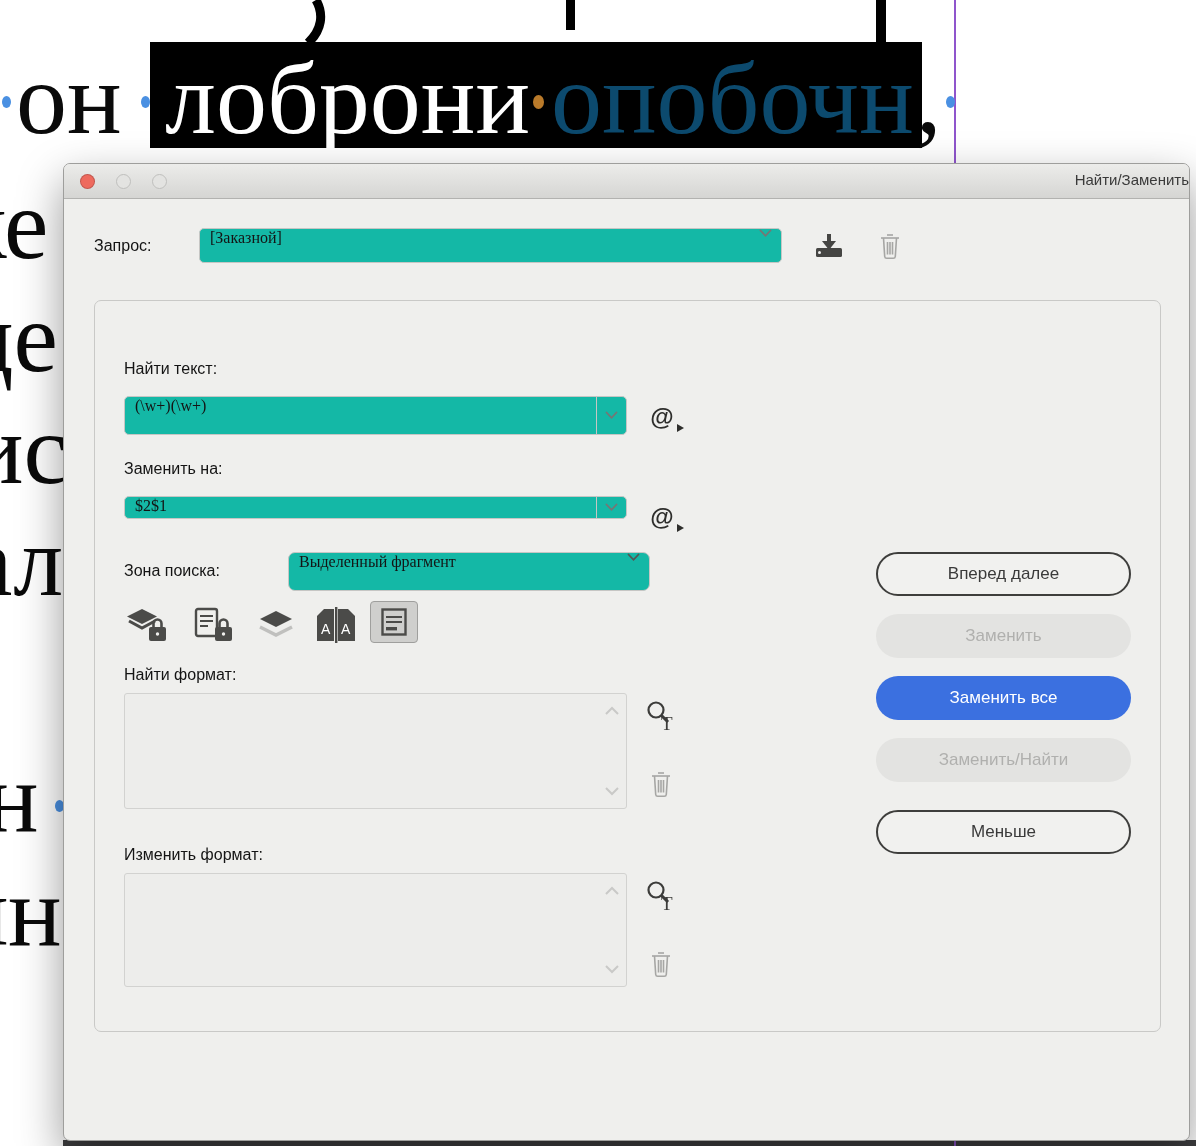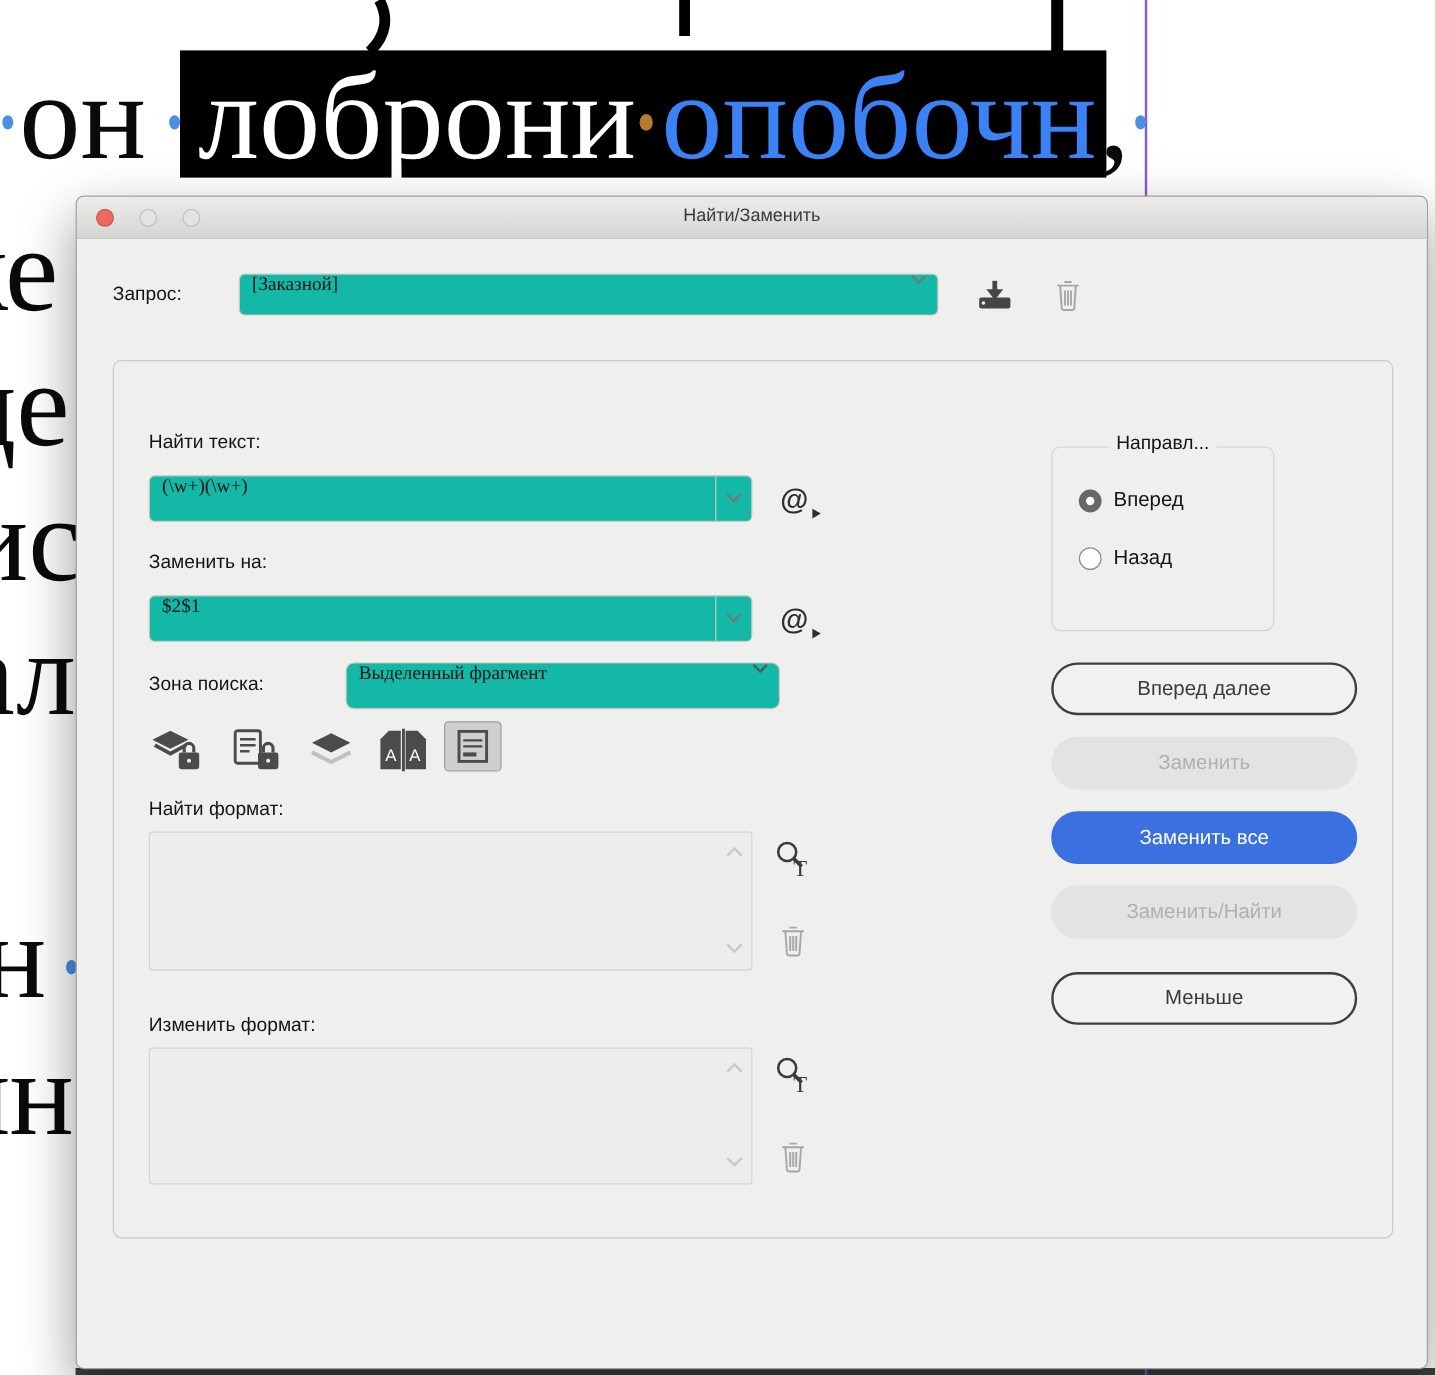--- a/index.html
+++ b/index.html
@@ -19,21 +19,21 @@
   .bottom-strip{position:absolute;left:63px;right:0;top:1140px;height:6px;
     background:#3f3f41;z-index:1;}
   .desc-frag{position:absolute;z-index:1;}
   .stem1{left:566px;top:0;width:9px;height:30px;background:#000;}
   .stem2{left:876px;top:0;width:10px;height:44px;background:#000;}
   .selection-box{position:absolute;left:150px;top:42px;width:772px;height:106px;
     background:var(--selection-bg);z-index:2;}
   .doc-word{position:absolute;top:48px;font-size:102px;line-height:1;z-index:3;white-space:nowrap;}
   .w-prefix{left:16px;color:#0a0a0a;}
   .w-sel1{left:165px;color:#fff;}
-  .w-sel2{left:551px;color:#3b82f6;}
+  .w-sel2{left:551px;color:#0c4a6e;}
   .w-suffix{left:916px;color:#0a0a0a;}
   .space-dot{position:absolute;width:9px;height:12px;border-radius:50%;
     background:var(--dot-blue);z-index:3;}
   .sd1{left:2px;top:96px;} .sd2{left:141px;top:96px;} .sd3{left:946px;top:96px;}
   .sd-orange{left:533px;top:95px;width:11px;height:14px;background:var(--dot-orange);}
   .edge-frag{position:absolute;font-size:100px;line-height:1;z-index:1;white-space:nowrap;}
   .ef0{left:-42px;top:175px;} .ef1{left:-40px;top:288px;} .ef2{left:-30px;top:400px;}
   .ef3{left:-32px;top:512px;} .ef4{left:-15px;top:748px;} .ef5{left:-38px;top:862px;}
   .ef-dot{left:55px;top:800px;}
 
@@ -41,21 +41,21 @@
   .dialog{position:absolute;left:63px;top:163px;width:1127px;height:978px;z-index:5;
     background:#efefed;border-radius:7px;border:1px solid #9e9e9c;
     box-shadow:0 18px 45px rgba(0,0,0,.4);}
   .titlebar{position:absolute;left:0;top:0;right:0;height:35px;
     background:linear-gradient(#ececea,#d5d5d3);border-bottom:1px solid #b2b2b0;
     border-radius:6px 6px 0 0;}
   .tl{position:absolute;top:10px;width:15px;height:15px;border-radius:50%;}
   .tl-close{left:16px;background:var(--traffic-red);border:1px solid rgba(0,0,0,.18);}
   .tl-min{left:52px;background:#e3e3e1;border:1px solid #bfbfbd;}
   .tl-zoom{left:88px;background:#e3e3e1;border:1px solid #bfbfbd;}
-  .title{position:absolute;left:0;right:0;top:7px;text-align:center;
+  .title{position:absolute;left:0;right:0;top:7px;text-align:right;
     font-size:15px;color:#3a3a3a;}
 
   .lbl{position:absolute;font-size:16px;color:#141414;white-space:nowrap;}
   .combo{position:absolute;background:#14b8a6;border:1px solid #c6c6c4;border-radius:5px;
     display:flex;align-items:flex-start;font-family:Liberation Serif, serif;}
   .combo .val{flex:1;padding:0 10px;font-size:16px;color:#141414;white-space:nowrap;overflow:hidden;}
   .combo .chev-seg{width:30px;align-self:stretch;border-left:1px solid #c6c6c4;
     display:flex;align-items:center;justify-content:center;}
   .combo .chev-plain{width:32px;display:flex;align-items:center;justify-content:center;}
 
@@ -71,21 +71,21 @@
   .tab{height:37px;border:1px solid #b1b1af;margin-left:-1px;background:#f4f4f2;
     display:flex;align-items:center;justify-content:center;font-size:17px;color:#3c3c3c;}
   .tab:first-child{border-radius:6px 0 0 6px;margin-left:0;}
   .tab:last-child{border-radius:0 6px 6px 0;}
   .tab.active{background:#b9b9b7;color:var(--accent);}
   .tab.t0{width:108px;} .tab.t1{width:100px;} .tab.t2{width:100px;} .tab.t3{width:127px;}
 
   .find-label{left:60px;top:196px;text-align:right;}
   .find-combo{left:60px;top:232px;width:503px;height:39px;}
   .repl-label{left:60px;top:296px;}
-  .repl-combo{left:60px;top:332px;width:503px;height:39px;}
+  .repl-combo{left:60px;top:332px;width:503px;height:23px;}
   .at1{left:578px;top:236px;width:40px;height:34px;}
   .at2{left:578px;top:336px;width:40px;height:34px;}
   .at{font-size:24px;color:#2e2e2c;font-weight:bold;position:relative;}
   .at .tri{position:absolute;right:-10px;bottom:-1px;width:0;height:0;
     border-left:7px solid #2e2e2c;border-top:4px solid transparent;border-bottom:4px solid transparent;}
   .scope-label{left:60px;top:398px;}
   .scope-combo{left:224px;top:388px;width:362px;height:39px;border-radius:7px;}
 
   .toggles{position:absolute;left:60px;top:440px;height:44px;}
   .tog{position:absolute;top:0;width:48px;height:42px;display:flex;align-items:center;justify-content:center;}
@@ -335,33 +335,20 @@
       <svg width="24" height="28" viewBox="0 0 24 28">
         <g fill="none" stroke="#a6a6a4" stroke-width="1.6">
           <path d="M9 3 h6"></path>
             <path d="M3 6 h18"></path>
           <path d="M5.5 6 l1.2 18.5 a2 2 0 0 0 2 1.8 h6.6 a2 2 0 0 0 2-1.8 L18.5 6"></path>
           <path d="M9.5 10 v12.5 M12 10 v12.5 M14.5 10 v12.5"></path>
         </g>
       </svg>
     </div>
 
-    <div class="fieldset">
-      <div class="legend">
-        <span>Направл...</span>
-      </div>
-      <div class="radio-row rr1">
-        <span class="radio sel"></span>
-        <span class="radio-lbl">Вперед</span>
-      </div>
-      <div class="radio-row rr2">
-        <span class="radio unsel"></span>
-        <span class="radio-lbl">Назад</span>
-      </div>
-    </div>
 
     <div class="pill pill-outline b-findnext">Вперед далее</div>
     <div class="pill pill-disabled b-change">Заменить</div>
     <div class="pill pill-primary b-changeall">Заменить все</div>
     <div class="pill pill-disabled b-changefind">Заменить/Найти</div>
     <div class="pill pill-outline b-fewer">Меньше</div>
 
   </div>
 </div>
 

